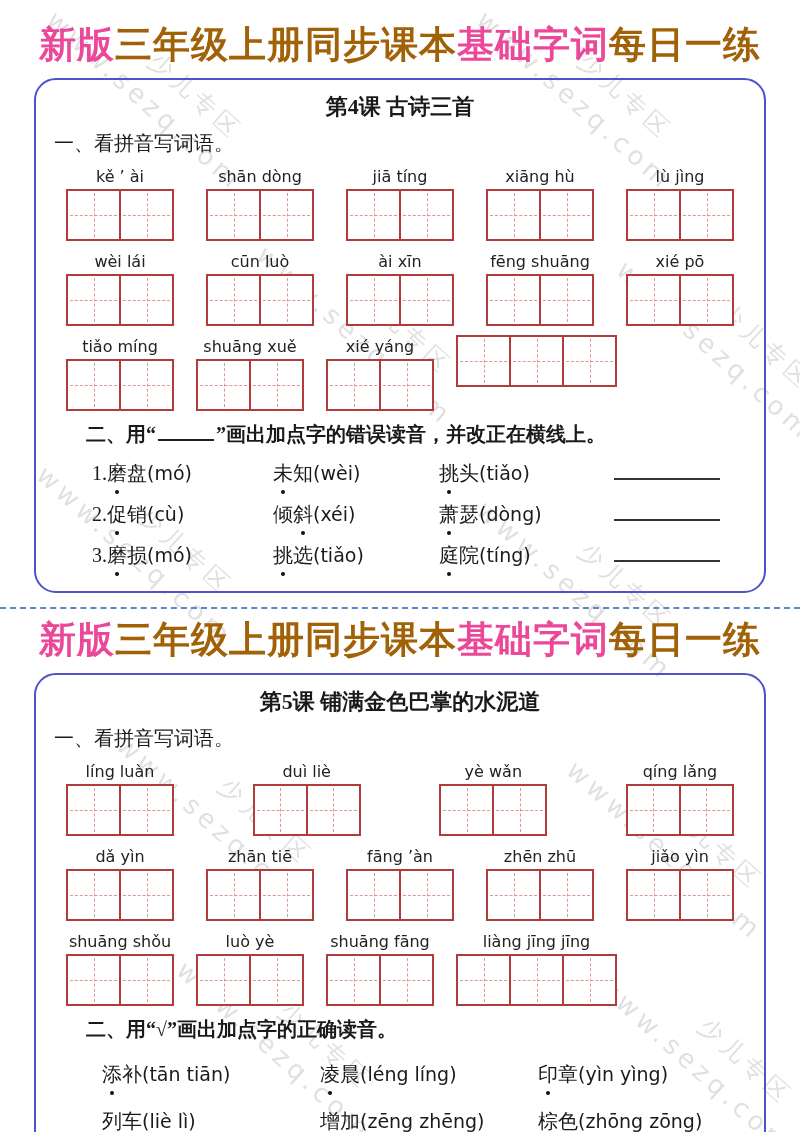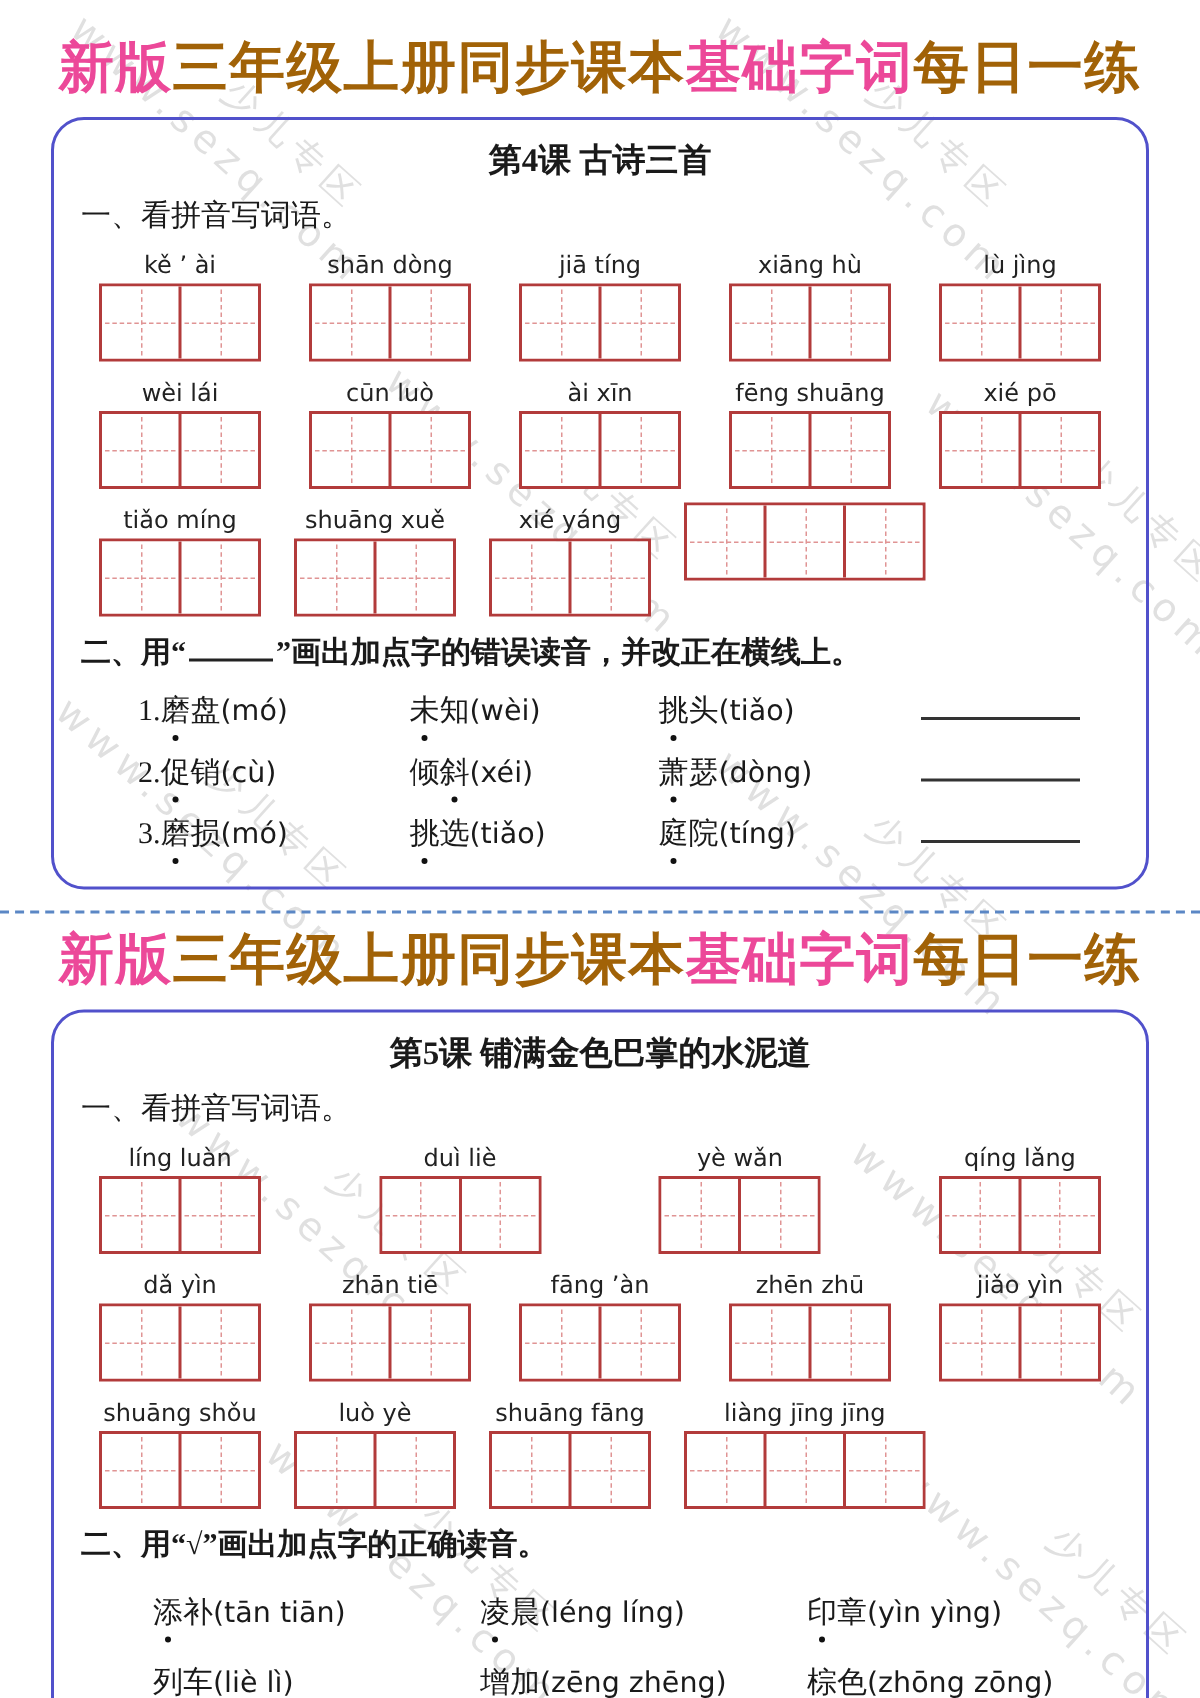--- a/index.html
+++ b/index.html
@@ -26,21 +26,21 @@
   .main-title .t-black{color:#a16207;}
   .main-title .t-blue{color:#a16207;}
   .main-title.second{margin-top:6px;}
   
   .panel{
     border:2px solid #5151cb;border-radius:22px;margin:4px 34px 0;
     padding:6px 18px 12px;background:transparent;
   }
   .lesson-title{text-align:center;font-size:22px;font-weight:bold;margin:6px 0 8px;}
   .task-label{font-size:20px;margin:4px 0 8px;}
-  .task-label.bold{font-weight:bold;margin-top:10px;}
+  .task-label.bold{font-weight:bold;margin-top:10px;margin-left:32px;}
   .blank-quote{
     display:inline-block;width:56px;height:0.85em;
     border-bottom:2px solid #222;margin:0 2px;
   }
   
   .pinyin-row{display:flex;gap:22px;padding:0 12px;margin-bottom:9px;}
   .pinyin-row.spread{justify-content:space-between;gap:0;}
   .group{flex:0 0 auto;}
   .pinyin{
     text-align:center;font-family:"DejaVu Sans","Liberation Sans",sans-serif;

